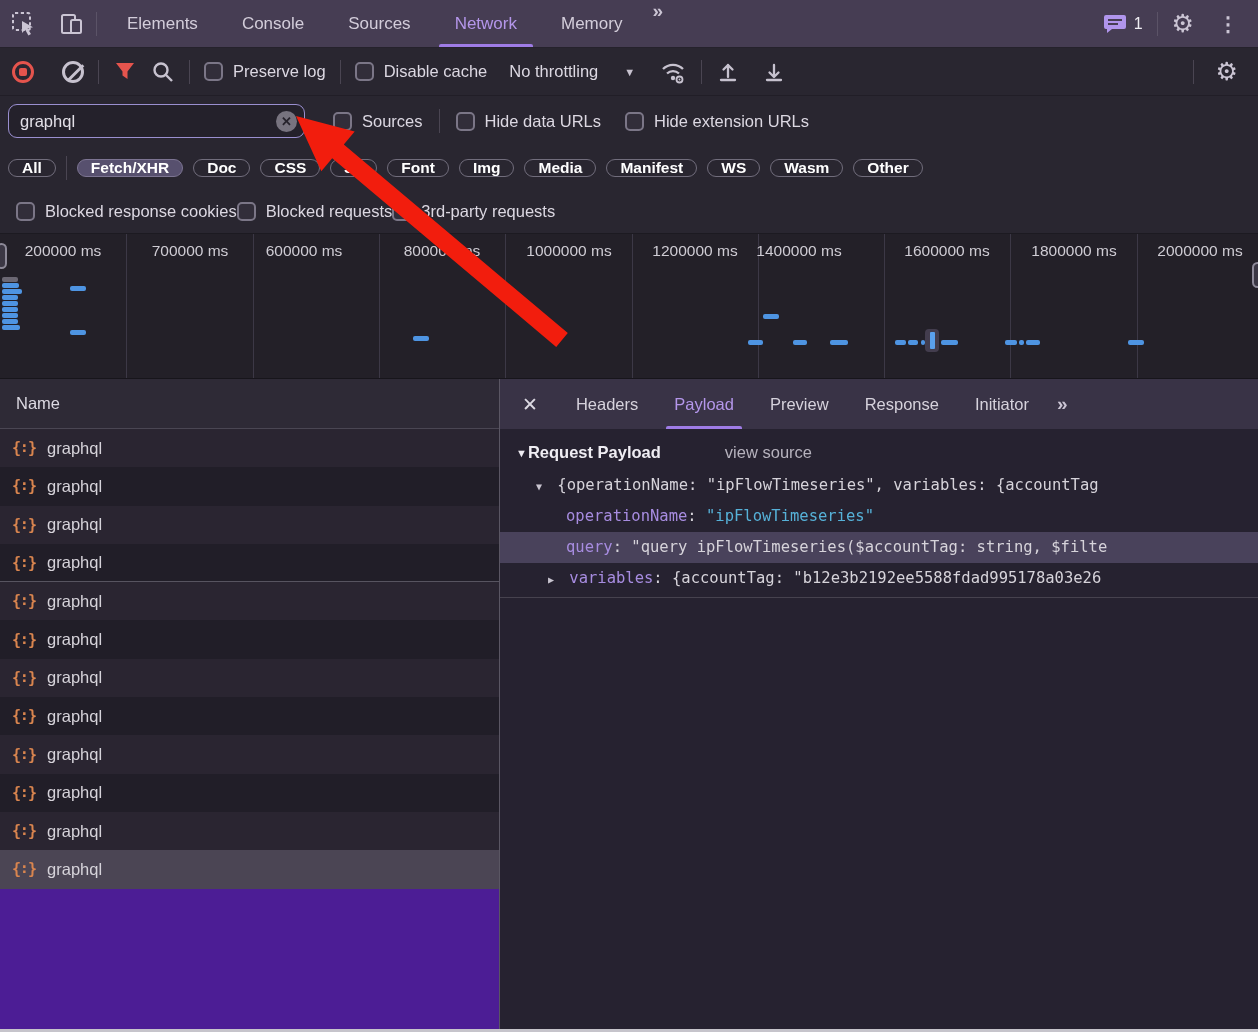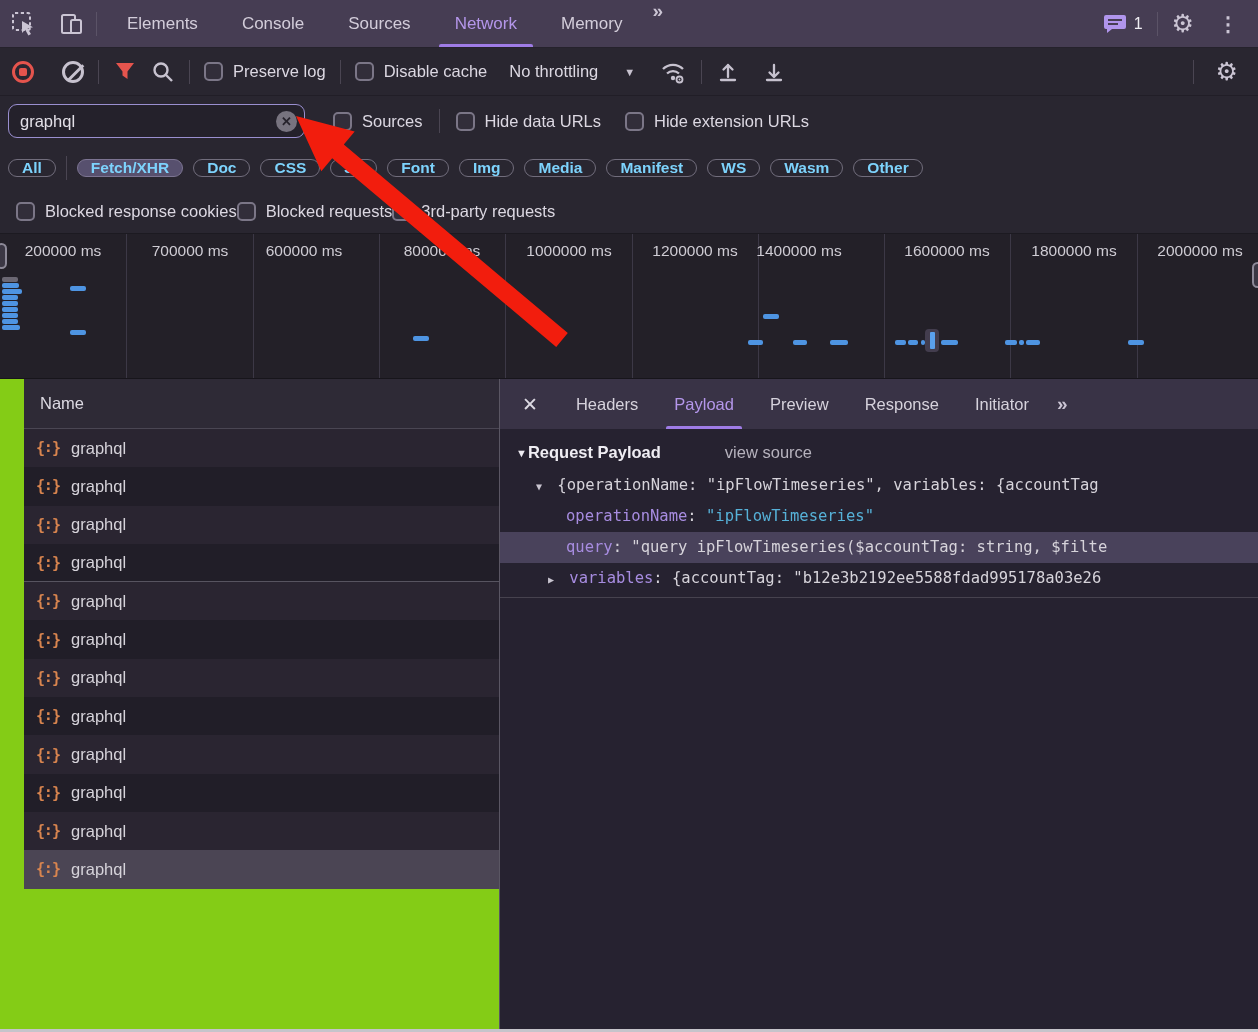--- a/index.html
+++ b/index.html
@@ -34,37 +34,37 @@
   .throttle { display:flex; align-items:center; gap:26px; font-size:16.5px; color:#dcd8e2; margin-left:8px; }
   .dd-arrow { font-size:11px; color:#c7c2cf; }
   .toolbar-right { margin-left:auto; display:flex; align-items:center; gap:14px; }
 
   
   .filterbar { height:50px; background:#292630; display:flex; align-items:center; gap:16px; padding:0 8px; flex-shrink:0; }
   .searchbox { position:relative; width:297px; height:34px; border:1.5px solid #9a8fd0; border-radius:9px; background:#24212b; display:flex; align-items:center; }
   .searchbox input { background:transparent; border:none; outline:none; color:#e2dfe7; font-size:16.5px; padding:0 34px 0 11px; width:100%; font-family:"Liberation Sans",sans-serif; }
   .clearbtn { position:absolute; right:7px; top:6px; width:21px; height:21px; border-radius:50%; background:#77737f; color:#26222c; font-size:13px; font-weight:bold; display:flex; align-items:center; justify-content:center; }
   .chipbar { height:43px; background:#292630; display:flex; align-items:center; gap:10px; padding:0 8px; flex-shrink:0; }
-  .chip { height:15px; border:1.5px solid #716d7c; border-radius:16px; display:flex; align-items:center; padding:8px 13px; font-size:15.5px; font-weight:600; color:#7dd3fc; white-space:nowrap; }
+  .chip { height:15px; border:1.5px solid #716d7c; border-radius:16px; display:flex; align-items:center; padding:8px 13px; font-size:15.5px; font-weight:600; color:#ffffff; white-space:nowrap; }
   .chip.sel { background:#57506e; border-color:#7c7492; }
   .blockbar { height:45px; background:#292630; display:flex; align-items:center; padding:0 16px; flex-shrink:0; border-bottom:1px solid #1c1a21; }
 
   
   .timeline { position:relative; height:145px; background:#232028; flex-shrink:0; border-bottom:1px solid #17151b; overflow:hidden; }
   .tl-grid { position:absolute; top:0; bottom:0; width:1px; background:#3c3846; }
   .tl-label { position:absolute; top:8px; transform:translateX(-50%); font-size:15.5px; color:#cfccd4; white-space:nowrap; }
   .tl-bar { position:absolute; border-radius:2px; background:#4e94e2; }
   .tl-bar.gray { background:#6b6773; }
   .tl-bar.tickbg { background:#433d4e; border-radius:4px; }
   .tl-bar.tick { background:#5aa0ec; border-radius:1px; }
   .tl-pill { position:absolute; width:11px; height:26px; border:2px solid #8d8998; border-radius:7px; background:#3b3744; }
 
   
   .main { flex:1; display:flex; min-height:0; }
-  .left { width:500px; flex-shrink:0; background:#84cc16; border-right:1px solid #5a5663; display:flex; flex-direction:column;padding-left:24px; }
+  .left { width:500px; flex-shrink:0; background:#4c1d95; border-right:1px solid #5a5663; display:flex; flex-direction:column; }
   .namehdr { height:50px; background:#2e2a36; border-bottom:1px solid #4a4653; display:flex; align-items:center; padding-left:16px; font-size:16.5px; color:#dcd9e2; flex-shrink:0; }
   .rows { flex:1; overflow:hidden; }
   .req-row { height:38.3px; display:flex; align-items:center; gap:11px; padding-left:12px; font-size:16.5px; color:#d6d3da; }
   .req-row.odd { background:#2a2531; }
   .req-row.even { background:#211e28; }
   .req-row.sel { background:#4b4554; }
   .req-row.divline { border-bottom:1px solid rgba(190,187,200,0.35); }
   .braces { font-family:"DejaVu Sans Mono",monospace; font-size:15px; font-weight:bold; color:#d9854f; letter-spacing:-1px; }
 
   .right { flex:1; display:flex; flex-direction:column; min-width:0; background:#262230; }

